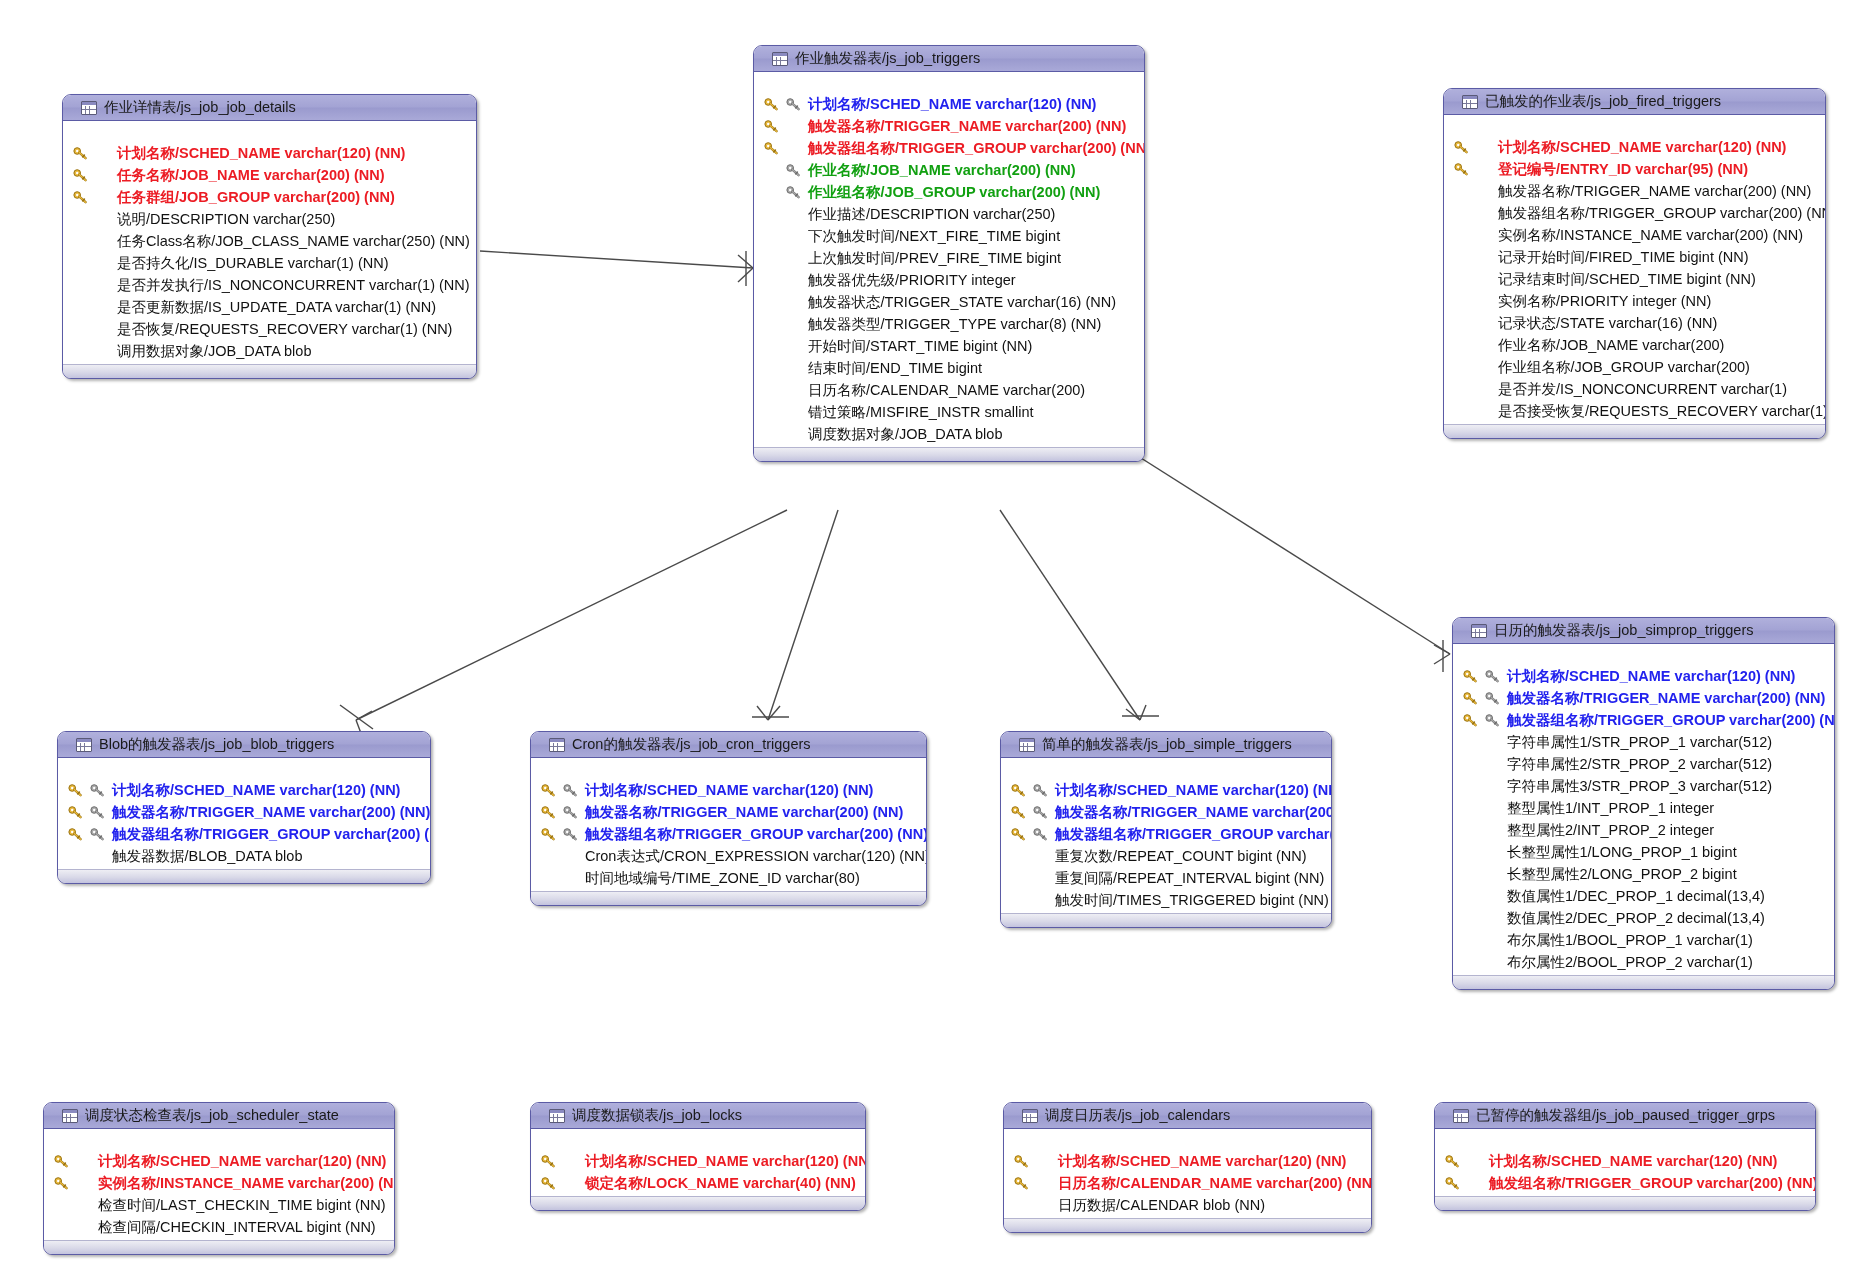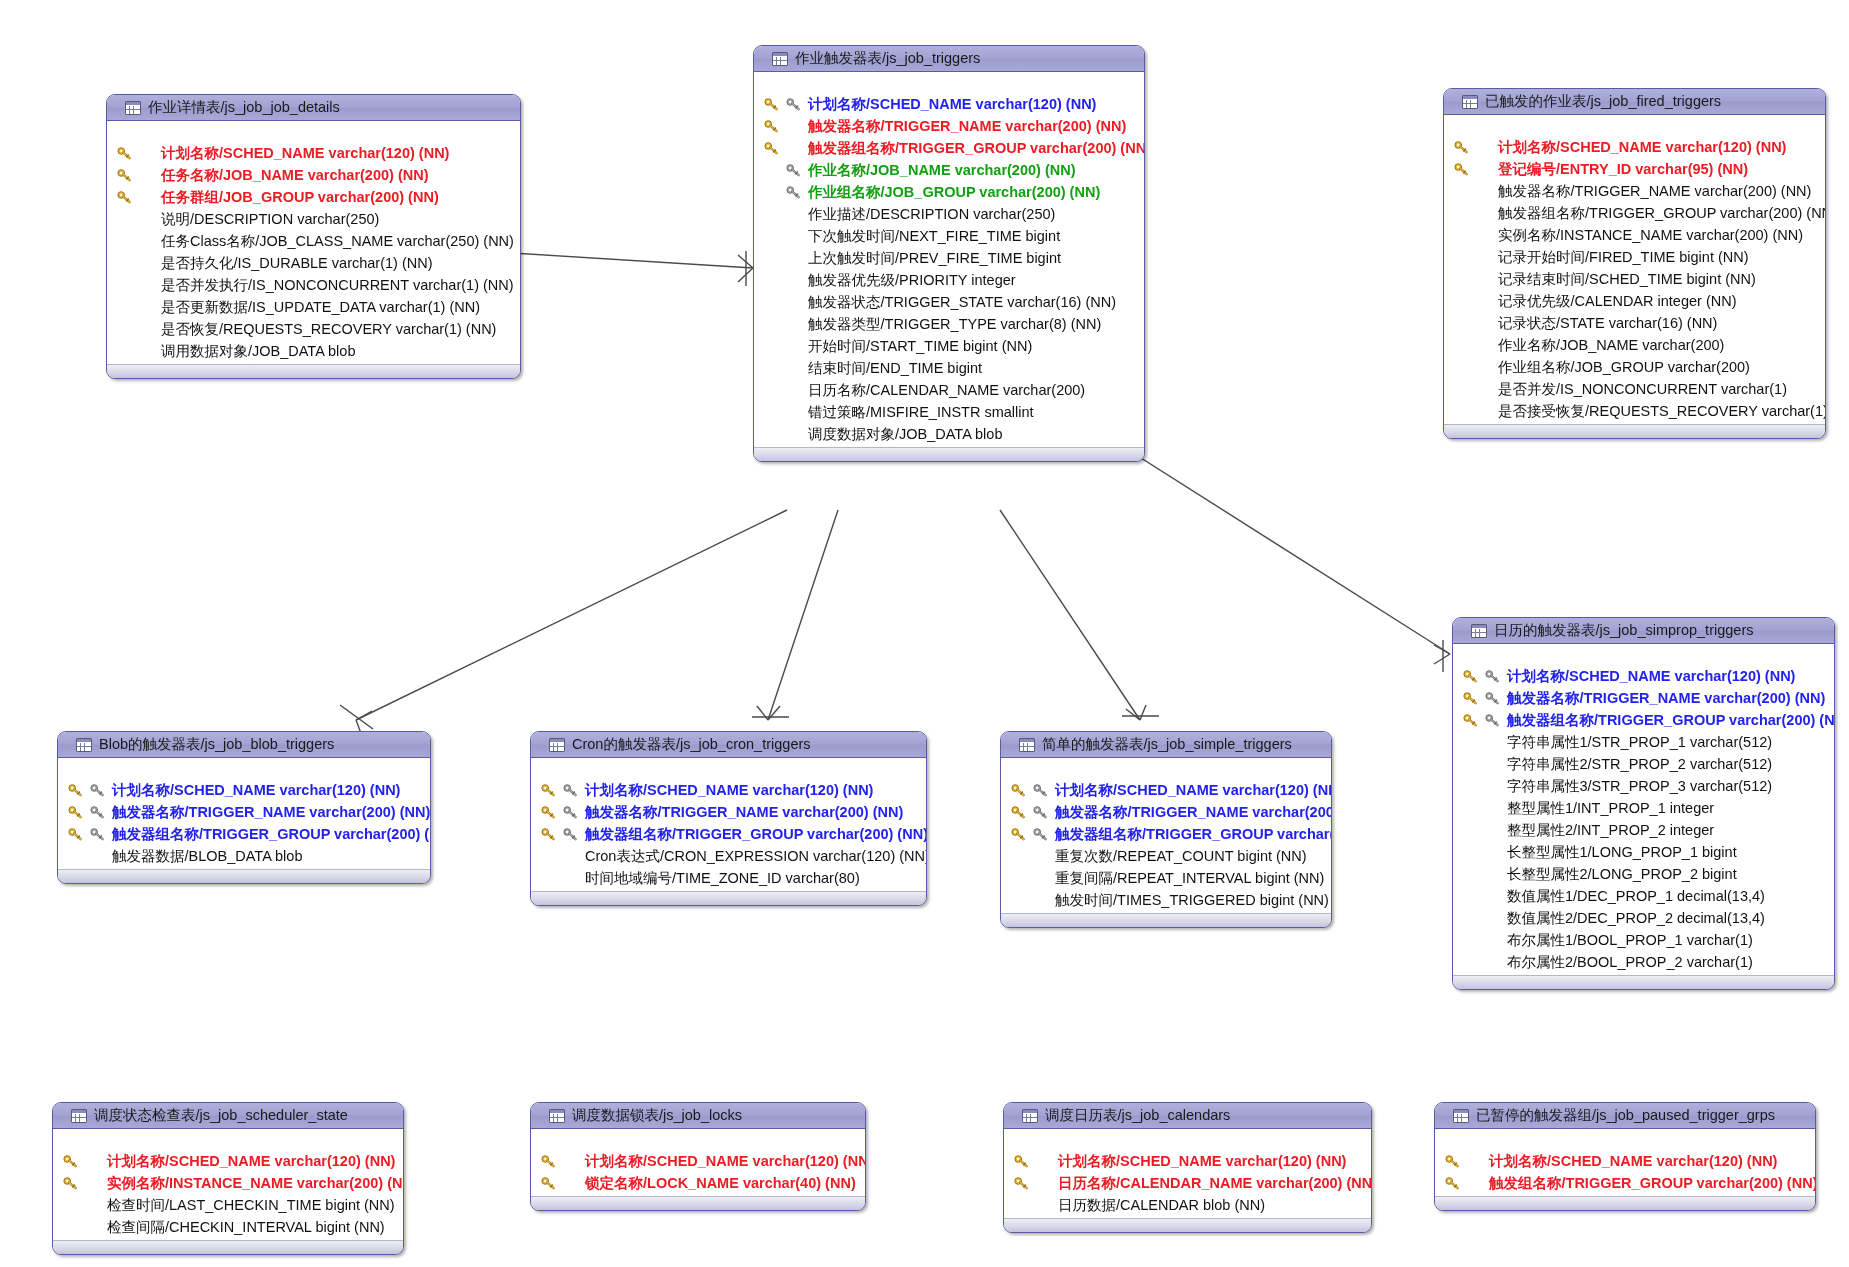--- a/index.html
+++ b/index.html
@@ -92,21 +92,21 @@
       <path d="M 1140 720 L 1146 705"></path>
       <path d="M 1122 716 L 1159 716"></path>
 
       <path d="M 1100 432 L 1450 654"></path>
       <path d="M 1450 654 L 1434 645"></path>
       <path d="M 1450 654 L 1434 664"></path>
       <path d="M 1443 640 L 1443 672"></path>
     </g>
   </svg>
 
-<div class="entity" style="left: 62px; top: 94px; width: 415px; margin-left: 44px;">
+<div class="entity" style="left: 62px; top: 94px; width: 415px;">
       <div class="ent-header">
         <span class="table-icon"></span>
         <span class="ent-title">作业详情表/js_job_job_details</span>
       </div>
       <div class="ent-body">
         <div class="attr-row">
           <span class="keyslot">
             <span class="key">
               <svg width="15" height="13" viewBox="0 0 15 13">
                 <circle cx="4.2" cy="4.0" r="3.3" fill="#e8b83c" stroke="#9a7310" stroke-width="1"></circle>
@@ -394,21 +394,21 @@
           <span class="attr-text plain">记录开始时间/FIRED_TIME bigint (NN)</span>
         </div>
         <div class="attr-row">
           <span class="keyslot"></span>
           <span class="keyslot"></span>
           <span class="attr-text plain">记录结束时间/SCHED_TIME bigint (NN)</span>
         </div>
         <div class="attr-row">
           <span class="keyslot"></span>
           <span class="keyslot"></span>
-          <span class="attr-text plain">记录优先级/CALENDAR integer (NN)</span>
+          <span class="attr-text plain">实例名称/PRIORITY integer (NN)</span>
         </div>
         <div class="attr-row">
           <span class="keyslot"></span>
           <span class="keyslot"></span>
           <span class="attr-text plain">记录状态/STATE varchar(16) (NN)</span>
         </div>
         <div class="attr-row">
           <span class="keyslot"></span>
           <span class="keyslot"></span>
           <span class="attr-text plain">作业名称/JOB_NAME varchar(200)</span>
@@ -845,21 +845,21 @@
           <span class="attr-text plain">重复间隔/REPEAT_INTERVAL bigint (NN)</span>
         </div>
         <div class="attr-row">
           <span class="keyslot"></span>
           <span class="keyslot"></span>
           <span class="attr-text plain">触发时间/TIMES_TRIGGERED bigint (NN)</span>
         </div>
       </div>
       <div class="ent-footer"></div>
     </div>
-    <div class="entity" style="left: 52px; top: 1102px; width: 352px;">
+    <div class="entity" style="left: 43px; top: 1102px; width: 352px;">
       <div class="ent-header">
         <span class="table-icon"></span>
         <span class="ent-title">调度状态检查表/js_job_scheduler_state</span>
       </div>
       <div class="ent-body">
         <div class="attr-row">
           <span class="keyslot">
             <span class="key">
               <svg width="15" height="13" viewBox="0 0 15 13">
                 <circle cx="4.2" cy="4.0" r="3.3" fill="#e8b83c" stroke="#9a7310" stroke-width="1"></circle>

